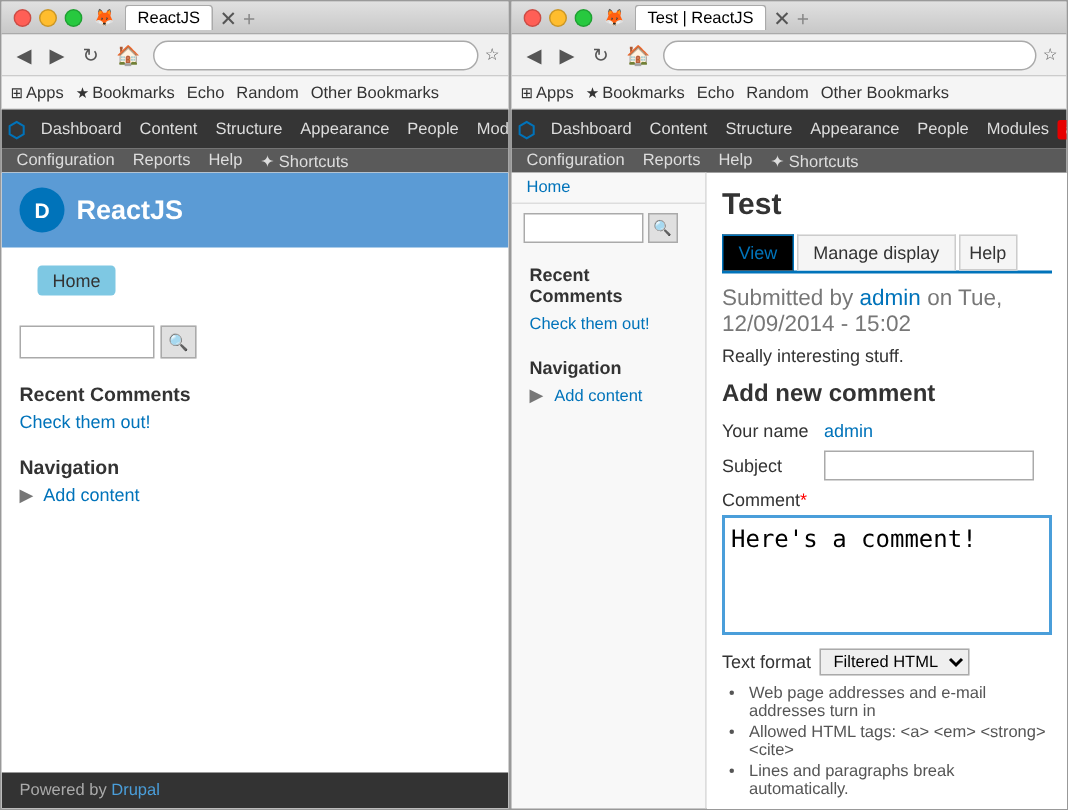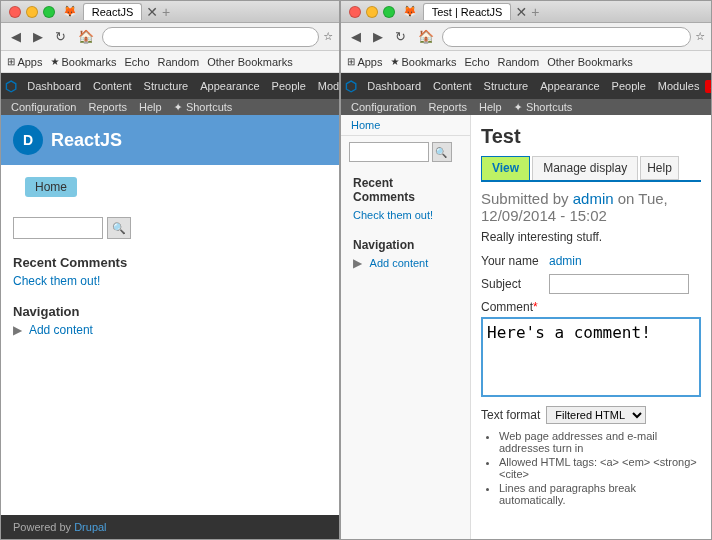--- a/index.html
+++ b/index.html
@@ -63,21 +63,21 @@
     .powered-link { color: #4a9eda; text-decoration: none; }
 
     
     .breadcrumb { color: #0073ba; font-size: 11px; padding: 4px 10px; border-bottom: 1px solid #ddd; }
     .content-area { padding: 10px; background: white; overflow-y: auto; flex: 1; }
     .page-title { font-size: 20px; font-weight: bold; color: #333; margin-bottom: 8px; }
 
     
     .tab-bar { display: flex; border-bottom: 2px solid #0073ba; margin-bottom: 8px; }
     .tab { padding: 4px 10px; font-size: 12px; cursor: pointer; border: 1px solid #ccc; border-bottom: none; background: #f5f5f5; color: #333; margin-right: 2px; }
-    .tab.active { background: #bef264; color: #0073ba; font-weight: bold; border-color: #0073ba; border-bottom-color: white; }
+    .tab.active { background: #000000; color: #0073ba; font-weight: normal; border-color: #0073ba; border-bottom-color: white; }
     .tab-devel { padding: 4px 6px; font-size: 12px; background: #f5f5f5; border: 1px solid #ccc; }
 
     .submitted-info { font-size: 15px; color: #777; margin-bottom: 6px; }
     .admin-link { color: #0073ba; }
     .body-text { font-size: 12px; color: #333; margin-bottom: 10px; }
 
     .add-comment-title { font-size: 16px; font-weight: bold; color: #333; margin-bottom: 8px; }
     .form-row { display: flex; align-items: center; margin-bottom: 6px; gap: 8px; }
     .form-label { font-size: 12px; color: #333; width: 60px; }
     .form-value { font-size: 12px; color: #0073ba; }
@@ -310,20 +310,21 @@
         </div>
 
         <div class="submitted-info">
           Submitted by <a class="admin-link">admin</a>
           <span>on Tue, 12/09/2014 - 15:02</span>
         </div>
 
         <div class="body-text">Really interesting stuff.</div>
 
         <div>
+          <div class="add-comment-title">Add new comment</div>
 
           <div class="form-row">
             <span class="form-label">Your name</span>
             <a class="form-value admin-link">admin</a>
           </div>
 
           <div class="form-row">
             <span class="form-label">Subject</span>
             <input class="form-input" type="text" style="">
           </div>

